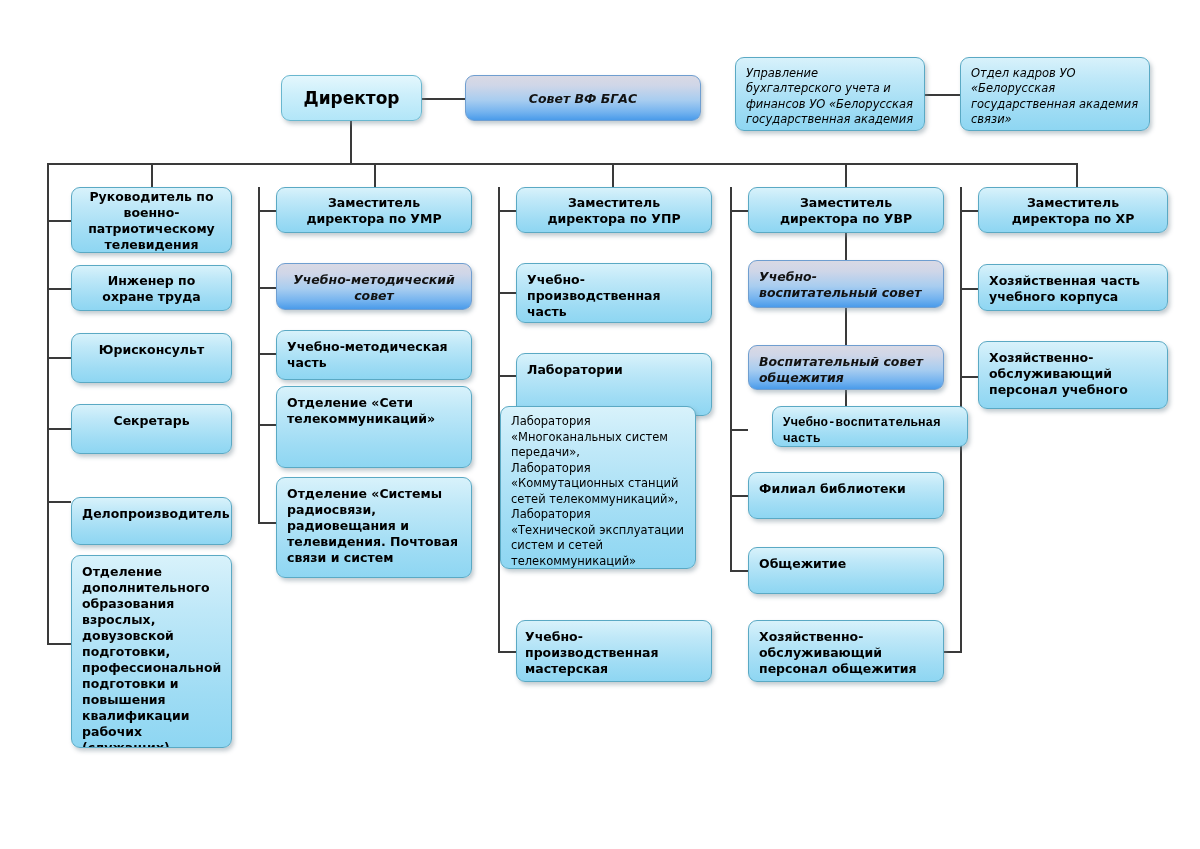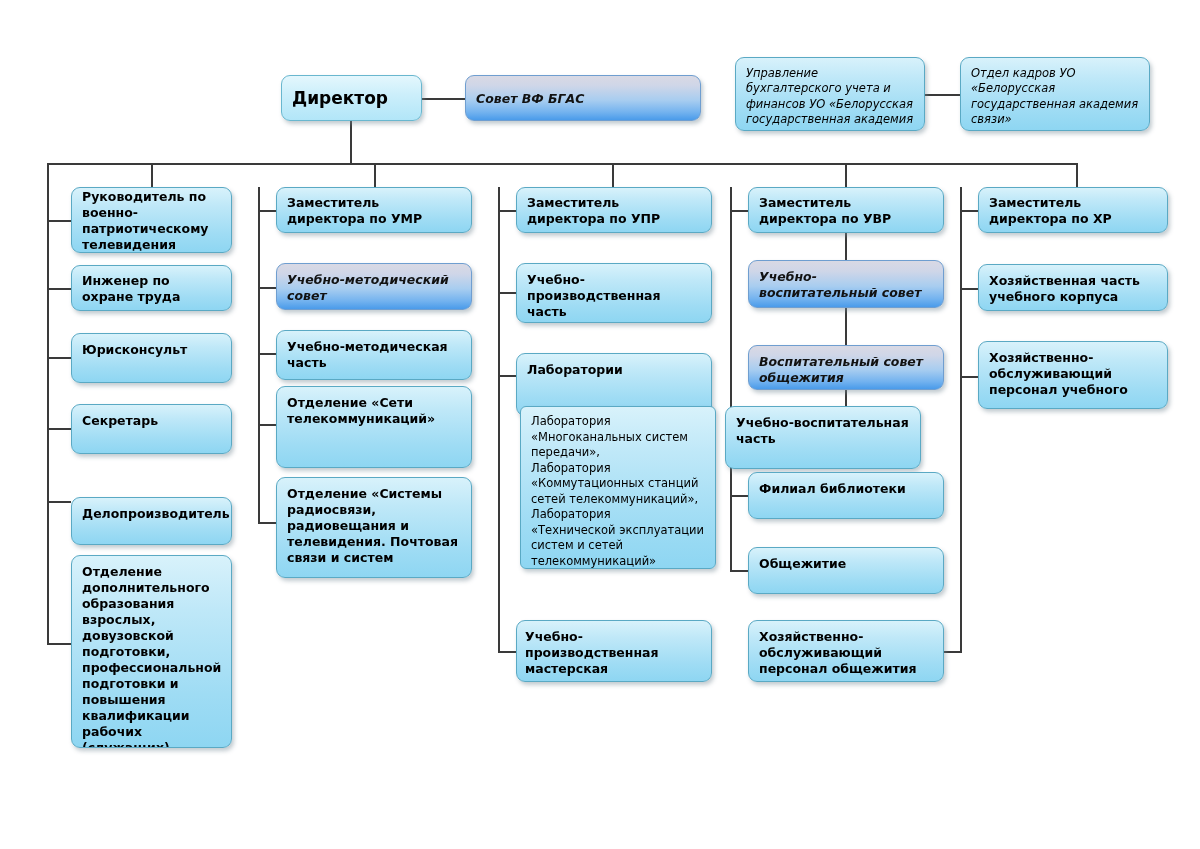--- a/index.html
+++ b/index.html
@@ -22,21 +22,21 @@
     border-radius:9px;
     background:linear-gradient(to bottom,#d8f2fb 0%,#bfe8f8 28%,#9fdcf4 72%,#8ed6f2 100%);
     box-shadow:2px 3px 4px rgba(120,140,150,0.45);
     color:#000;
     font-weight:bold;
     font-size:12.5px;
     line-height:1.28;
     padding:8px 10px 6px 10px;
     overflow:hidden;
   }
-  .box.center{text-align:left;}
+  .box.center{text-align:center;}
   .box.left{text-align:left;}
   .box.vcenter{display:flex;align-items:center;}
   .box.vcenter.center{justify-content:center;}
   .box .t{width:100%;white-space:pre-line;}
 
   
   .box.director{
     font-size:17px;
     border:1px solid #69b7cf;
     background:linear-gradient(to bottom,#e4f7fd 0%,#cdeffb 40%,#b2e6f8 100%);
@@ -183,21 +183,21 @@
   </div>
 
   <div class="box left" style="left:516px;top:263px;width:196px;height:60px;">
     <span class="t">Учебно-производственная часть</span>
   </div>
 
   <div class="box left" style="left:516px;top:353px;width:196px;height:63px;">
     <span class="t">Лаборатории</span>
   </div>
 
-  <div class="box labs left" style="left:520px;top:406px;width:196px;height:163px;padding-top:7px;border-radius:6px;">
+  <div class="box labs left" style="left:500px;top:406px;width:196px;height:163px;padding-top:7px;">
     <span class="t">Лаборатория
 «Многоканальных систем
 передачи»,
 Лаборатория
 «Коммутационных станций
 сетей телекоммуникаций»,
 Лаборатория
 «Технической эксплуатации
 систем и сетей
 телекоммуникаций»</span>
@@ -212,21 +212,21 @@
   </div>
 
   <div class="box council left" style="left:748px;top:260px;width:196px;height:48px;">
     <span class="t">Учебно-воспитательный совет</span>
   </div>
 
   <div class="box council left" style="left:748px;top:345px;width:196px;height:45px;">
     <span class="t">Воспитательный совет общежития</span>
   </div>
 
-  <div class="box left" style="left:725px;top:406px;width:196px;height:63px;">
+  <div class="box left" style="left:772px;top:406px;width:196px;height:41px;font-family:Liberation Mono, monospace;">
     <span class="t">Учебно-воспитательная часть</span>
   </div>
 
   <div class="box left" style="left:748px;top:472px;width:196px;height:47px;">
     <span class="t">Филиал библиотеки</span>
   </div>
 
   <div class="box left" style="left:748px;top:547px;width:196px;height:47px;">
     <span class="t">Общежитие</span>
   </div>

